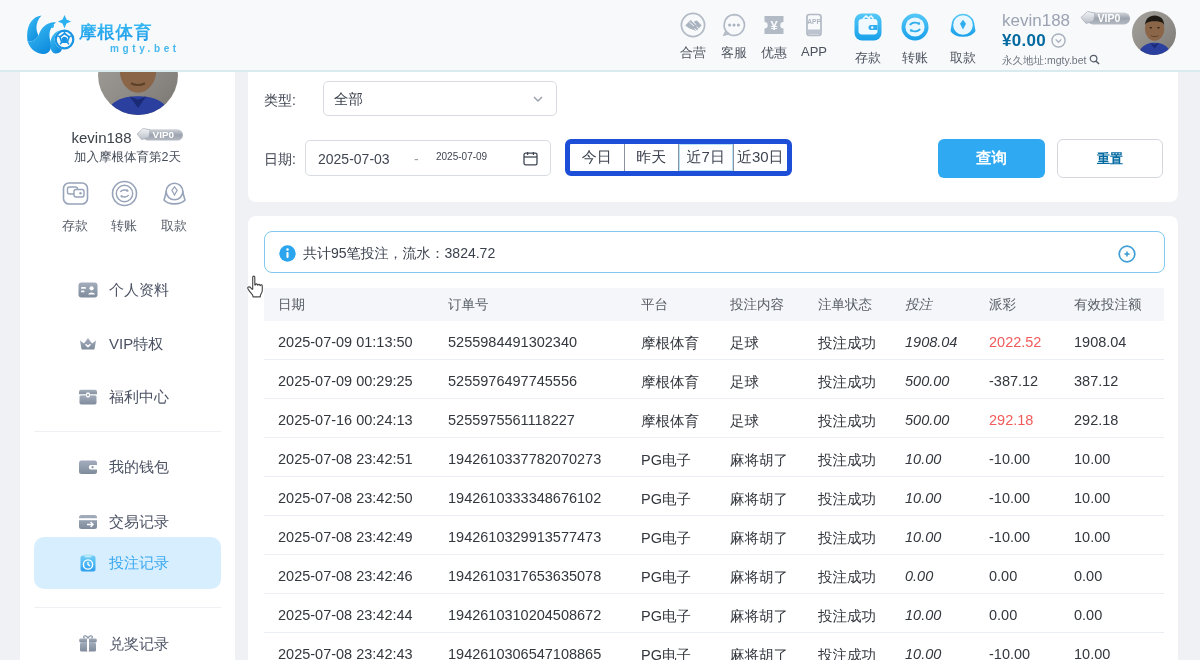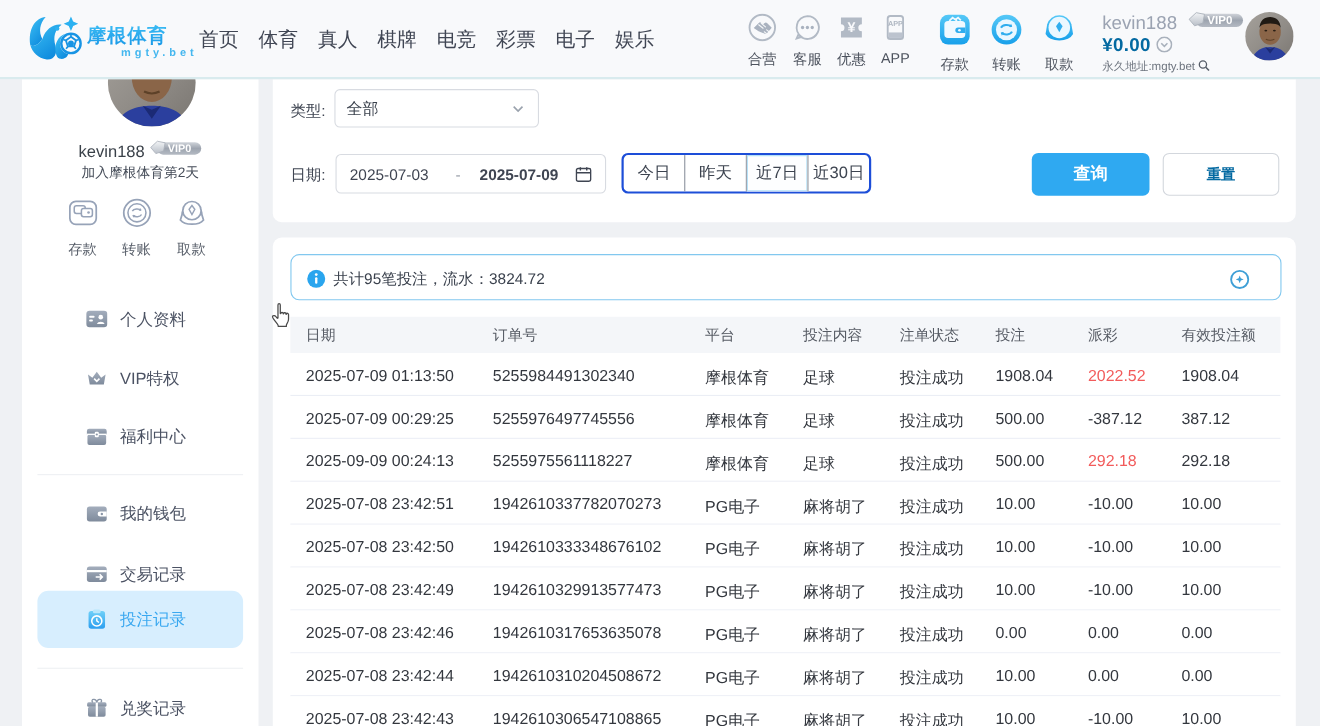--- a/index.html
+++ b/index.html
@@ -62,29 +62,29 @@
 #fpanel {
   position:absolute; left:248px; top:72px; width:930px; height:130px;
   background:#fff; border-radius:0 0 8px 8px;
 }
 #dpanel {
   position:absolute; left:248px; top:216px; width:930px; height:500px;
   background:#fff; border-radius:8px 8px 0 0;
 }
 .flabel { position:absolute; font-size:14px; color:#3f4552; }
 .fbox { position:absolute; background:#fff; border:1px solid #d8dbe1; border-radius:5px; }
-#selbox { left:56px; top:9px; width:186px; height:35px; }
+#selbox { left:75px; top:9px; width:234px; height:35px; }
 #selbox .tx { position:absolute; left:10px; top:8px; font-size:14.5px; color:#3c434e; }
 #datebox { left:57px; top:68px; width:246px; height:36px; }
 #datebox .d1 { position:absolute; left:12px; top:10px; font-size:14px; color:#3f4552; }
 #datebox .sep { position:absolute; left:108px; top:10px; font-size:14px; color:#9aa0aa; }
-#datebox .d2 { position:absolute; left:130px; top:10px; font-size:14px; color:#3f4552;font-weight:bold; }
+#datebox .d2 { position:absolute; left:130px; top:10px; font-size:10px; color:#3f4552; }
 #qgroup {
   position:absolute; left:317px; top:67px; width:227px; height:37px;
-  border:2px solid #1d4ed8; border-radius:6px; display:flex; background:#fff;
+  border:5px solid #1d4ed8; border-radius:6px; display:flex; background:#fff;
 }
 #qgroup .qb {
   flex:1; display:flex; align-items:center; justify-content:center;
   font-size:15px; color:#3d4450; border-right:1px solid #8d939e; position:relative;
 }
 #qgroup .qb:last-child { border-right:none; }
 #qgroup .qb.on { box-shadow:inset 0 0 0 1px #b5e1f8; background:#fdfeff; }
 #btnQuery {
   position:absolute; left:690px; top:67px; width:107px; height:39px;
   background:#2fa9f1; border-radius:6px; color:#fff; font-weight:bold; font-size:15.5px;
@@ -103,21 +103,21 @@
 
 #thead {
   position:absolute; left:16px; top:72px; width:900px; height:33px;
   background:#f4f6f9; display:block;
 }
 .th { position:absolute; top:8px; font-size:13.5px; color:#565b64; }
 .trow { position:absolute; left:16px; width:900px; height:39px; border-bottom:1px solid #ebeef5; background:#fff; }
 .td { position:absolute; top:13px; font-size:14.5px; color:#33373e; }
 .td.red { color:#f25b5b; }
 .c1 { left:14px; }  .c2 { left:184px; } .c3 { left:377px; } .c4 { left:466px; }
-.c5 { left:554px; } .c6 { left:641px; } .c7 { left:725px; } .c8 { left:810px; }
+.c5 { left:554px; } .c6 { left:641px;font-style:italic; } .c7 { left:725px; } .c8 { left:810px; }
 </style>
 </head>
 <body>
 
 <svg width="0" height="0" style="position:absolute;">
   <defs>
     <linearGradient id="sil" x1="0" y1="0" x2="0" y2="1">
         <stop offset="0" stop-color="#cfd3d9"></stop>
         <stop offset="0.5" stop-color="#9da4af"></stop>
         <stop offset="1" stop-color="#b4bac3"></stop>
@@ -318,21 +318,21 @@
     <span class="td c1">2025-07-09 00:29:25</span>
       <span class="td c2">5255976497745556</span>
     <span class="td c3">摩根体育</span>
       <span class="td c4">足球</span>
       <span class="td c5">投注成功</span>
     <span class="td c6">500.00</span>
       <span class="td c7">-387.12</span>
       <span class="td c8">387.12</span>
   </div>
   <div class="trow" style="top:183px;">
-    <span class="td c1">2025-09-09 00:24:13</span>
+    <span class="td c1">2025-07-16 00:24:13</span>
       <span class="td c2">5255975561118227</span>
     <span class="td c3">摩根体育</span>
       <span class="td c4">足球</span>
       <span class="td c5">投注成功</span>
     <span class="td c6">500.00</span>
       <span class="td c7 red">292.18</span>
       <span class="td c8">292.18</span>
   </div>
   <div class="trow" style="top:222px;">
     <span class="td c1">2025-07-08 23:42:51</span>
@@ -412,30 +412,20 @@
       <path d="M38.5 2 l2 4.6 4.6 2 -4.6 2 -2 4.6 -2-4.6 -4.6-2 4.6-2 Z" fill="#2bb1f1"></path>
       <circle cx="38.5" cy="26.5" r="10" fill="#f8f9fb"></circle>
       <circle cx="38.5" cy="26.5" r="8.8" fill="none" stroke="#1894e4" stroke-width="2.2"></circle>
       <path d="M38.5 20.5 l4.6 3.3 -1.8 5.4 h-5.6 l-1.8-5.4 Z" fill="none" stroke="#1894e4" stroke-width="1.7"></path>
       <circle cx="38.5" cy="26.5" r="2.7" fill="#1894e4"></circle>
       <path d="M38.5 20.5 v-2.6 M43.1 23.8 l2.5-0.9 M41.3 29.2 l1.6 2.2 M35.7 29.2 l-1.6 2.2 M33.9 23.8 l-2.5-0.9" stroke="#1894e4" stroke-width="1.5"></path>
     </svg>
   </div>
   <div id="logoTxt">摩根体育</div>
   <div id="logoSub">mgty.bet</div>
-  <div id="nav">
-    <span class="ni">首页</span>
-      <span class="ni">体育</span>
-      <span class="ni">真人</span>
-      <span class="ni">棋牌</span>
-    <span class="ni">电竞</span>
-      <span class="ni">彩票</span>
-      <span class="ni">电子</span>
-      <span class="ni">娱乐</span>
-  </div>
   <div class="hicon" style="left:668px; top:12px;">
     <svg width="26" height="26" viewBox="0 0 26 26">
         <circle cx="13" cy="13" r="11.6" fill="none" stroke="#b2bac5" stroke-width="1.7"></circle>
         <path d="M5.2 13.5 L9.8 8.8 a1.6 1.6 0 0 1 2.2 0 l1.6 1.5 1.5-1.4 a1.6 1.6 0 0 1 2.2 0 l4.3 4.4 -4.2 4.8 a2 2 0 0 1 -2.2 0.5 l-5.6-2.2 Z" fill="#a9b2bf"></path>
         <path d="M9.7 10.5 l4 3.2 M12.1 9.3 l3.8 3.1 M14.8 16.9 l1.9 1.5 M16.9 15.1 l1.9 1.5" stroke="#f4f6f8" stroke-width="1" fill="none" stroke-linecap="round"></path>
       </svg>
     <div class="lb">合营</div></div>
   <div class="hicon" style="left:709px; top:12px;">
     <svg width="26" height="26" viewBox="0 0 26 26">
         <path d="M13 2.6 a10.4 10.4 0 1 1 -8.2 16.8 L3.2 23 l4.6-1.4 A10.4 10.4 0 0 1 13 2.6 Z" fill="none" stroke="#b2bac5" stroke-width="1.7"></path>

